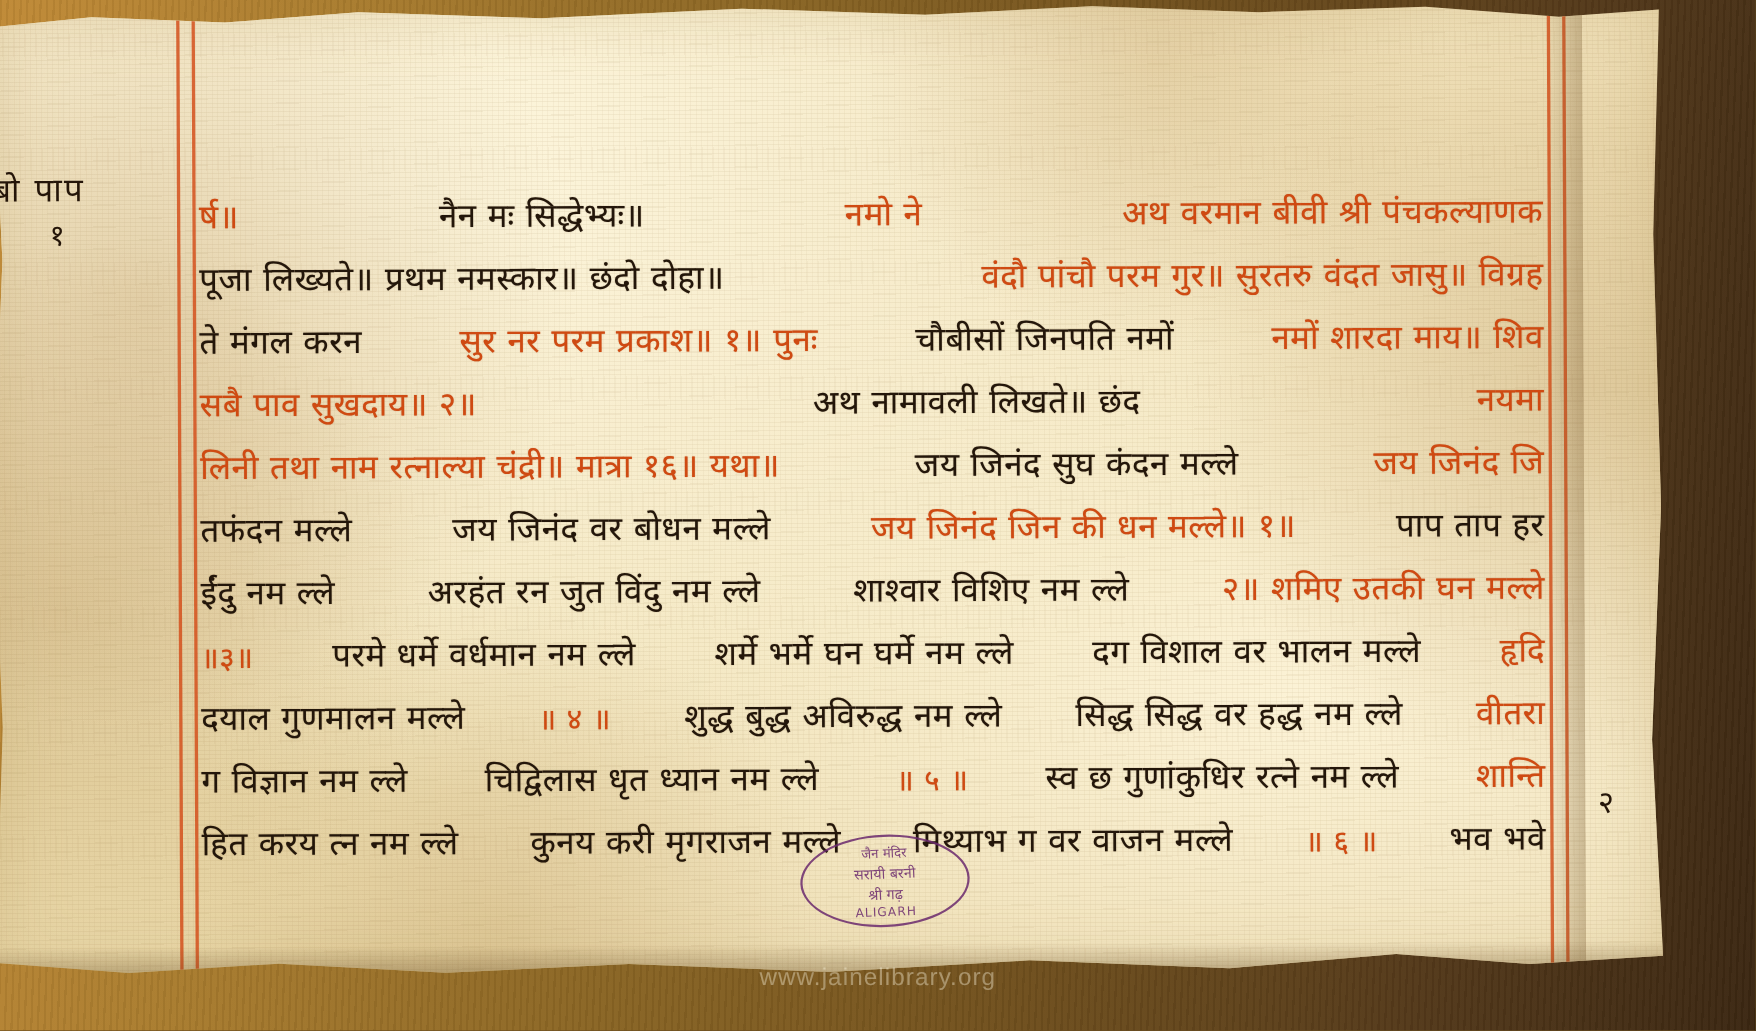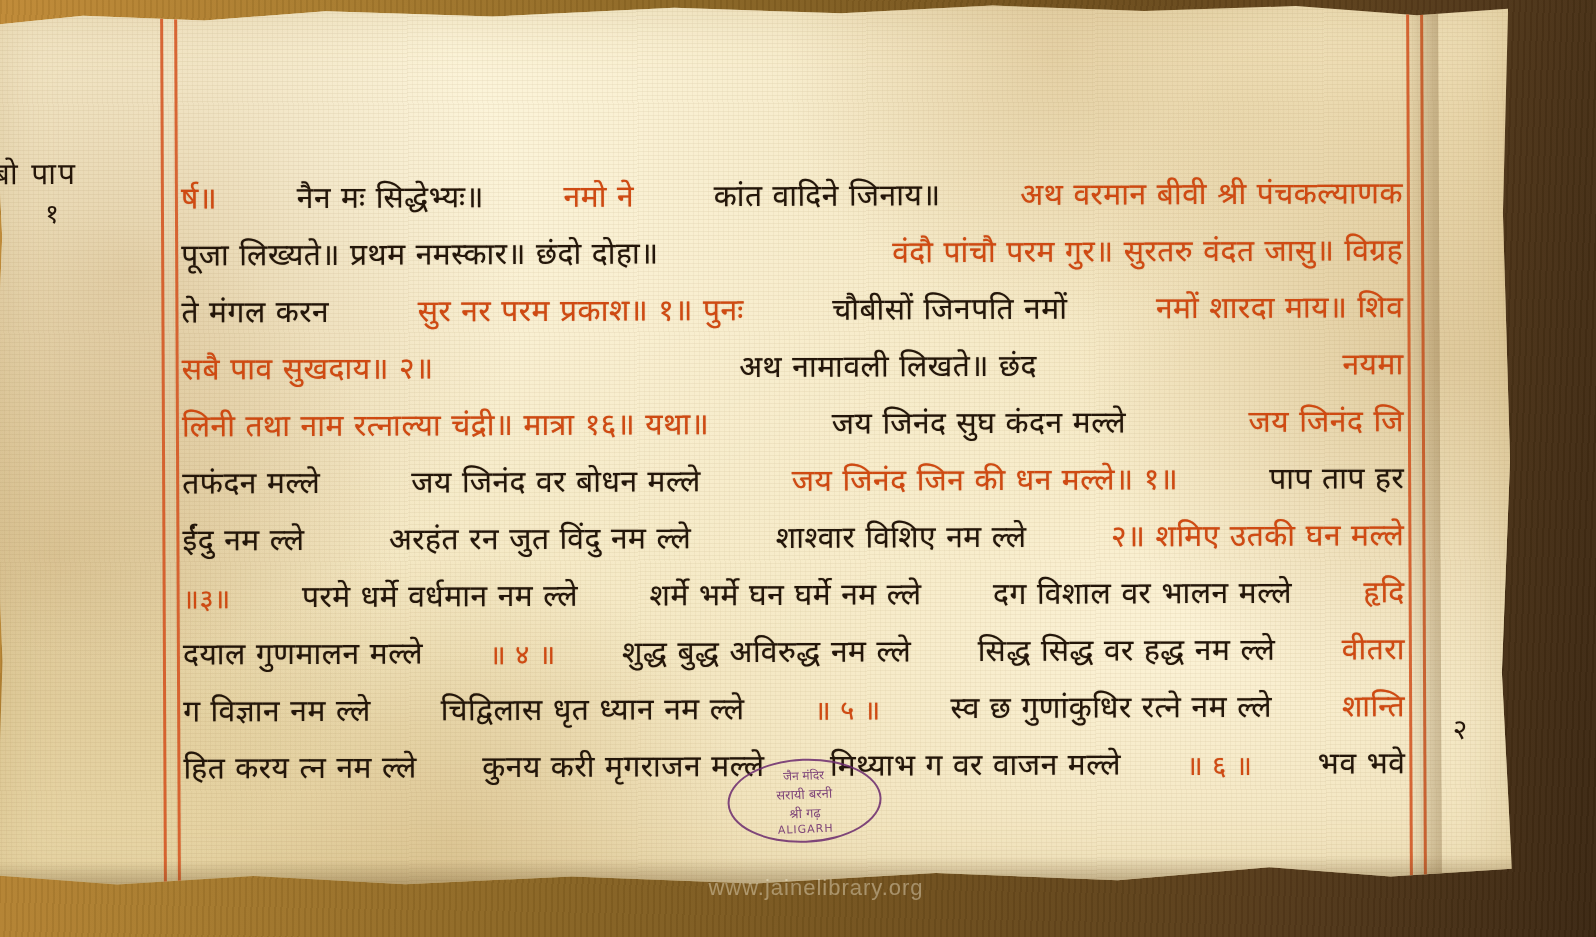--- a/index.html
+++ b/index.html
@@ -173,21 +173,20 @@
   .watermark {
     position: absolute;
     left: 50%;
     transform: translateX(-50%);
     bottom: 36px;
     font-size: 22px;
     color: rgba(255,250,230,0.38);
     letter-spacing: 1px;
     font-family: "Liberation Sans", sans-serif;
     white-space: nowrap;
-    margin-left: 18px;
   }
   
   .edge-shadow-right {
     position: absolute;
     right: 70px;
     top: 0;
     bottom: 0;
     width: 34px;
     background: linear-gradient(90deg, rgba(120,88,40,0.0), rgba(110,80,38,0.30));
     pointer-events: none;
@@ -220,21 +219,20 @@
       <div class="fn-line1">बो पाप</div>
       <div class="fn-line2">१</div>
     </div>
 
     <div class="textblock">
 
       <div class="line">
         <span class="seg red">र्ष॥</span>
         <span class="seg">नैन मः सिद्धेभ्यः॥</span>
         <span class="seg red">नमो ने</span>
-        <span class="seg">कांत वादिने जिनाय॥</span>
         <span class="seg red">अथ वरमान बीवी श्री पंचकल्याणक</span>
       </div>
 
       <div class="line">
         <span class="seg">पूजा लिख्यते॥ प्रथम नमस्कार॥ छंदो दोहा॥</span>
         <span class="seg red">वंदौ पांचौ परम गुर॥ सुरतरु वंदत जासु॥ विग्रह</span>
       </div>
 
       <div class="line">
         <span class="seg">ते मंगल करन</span>

